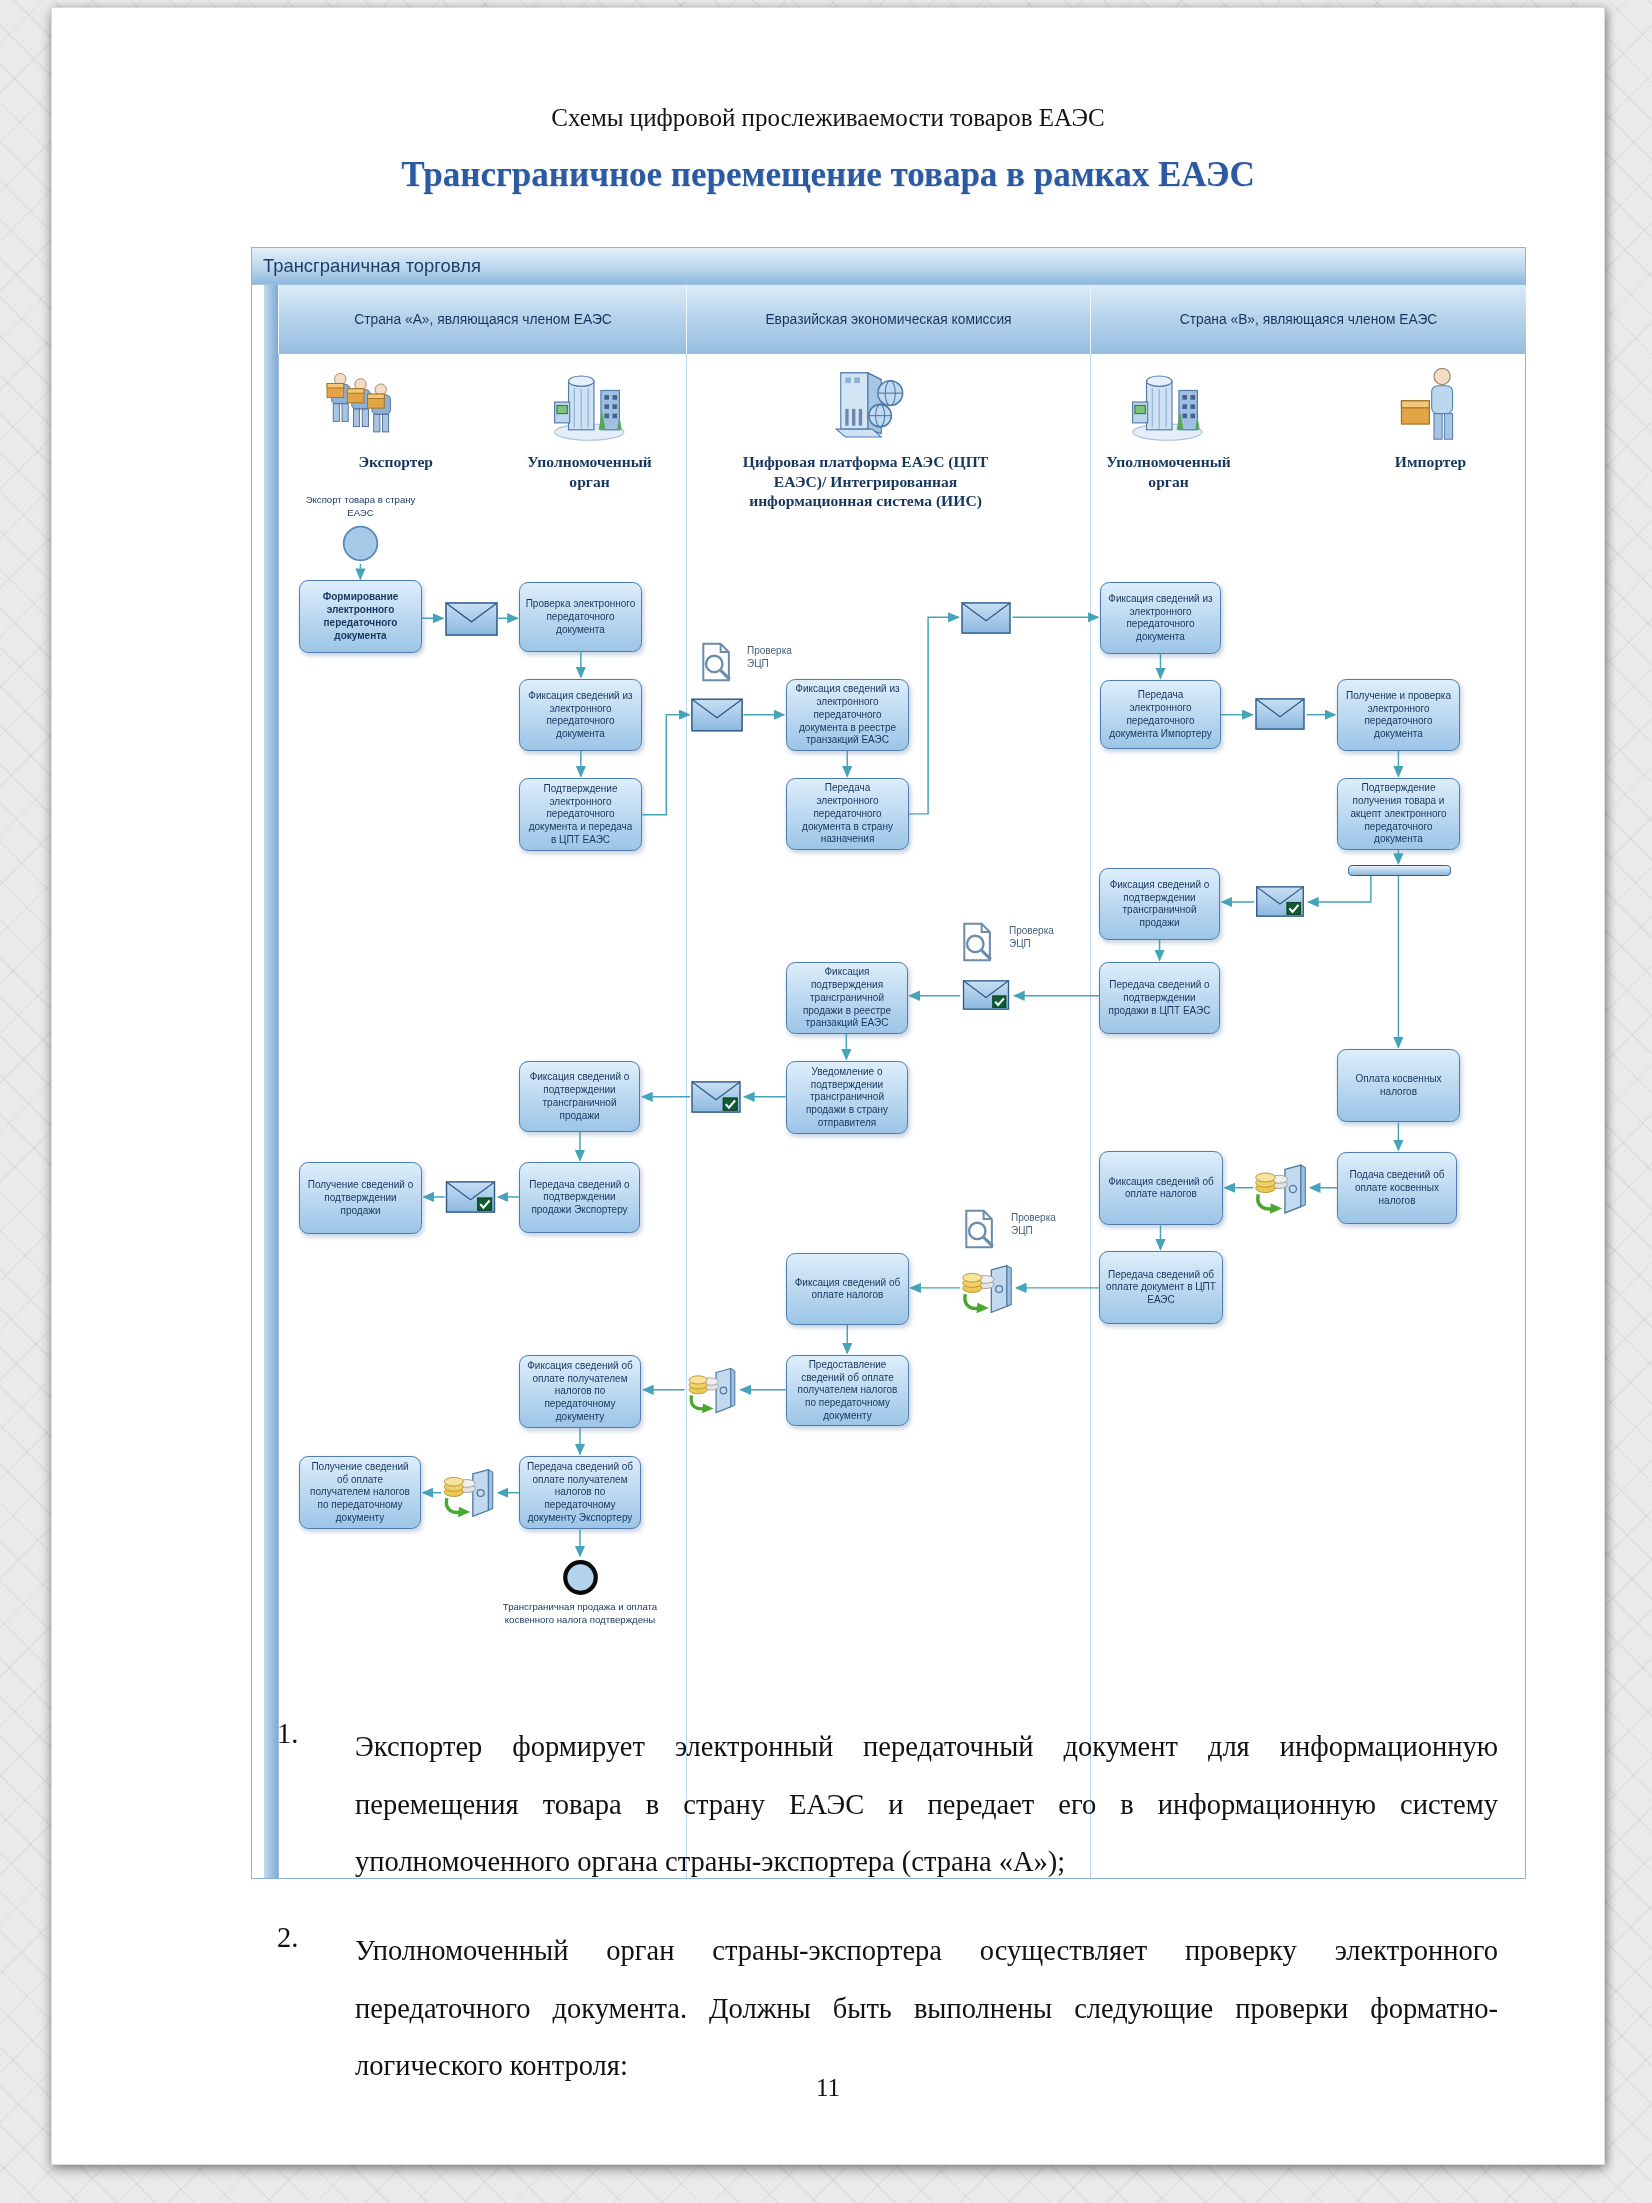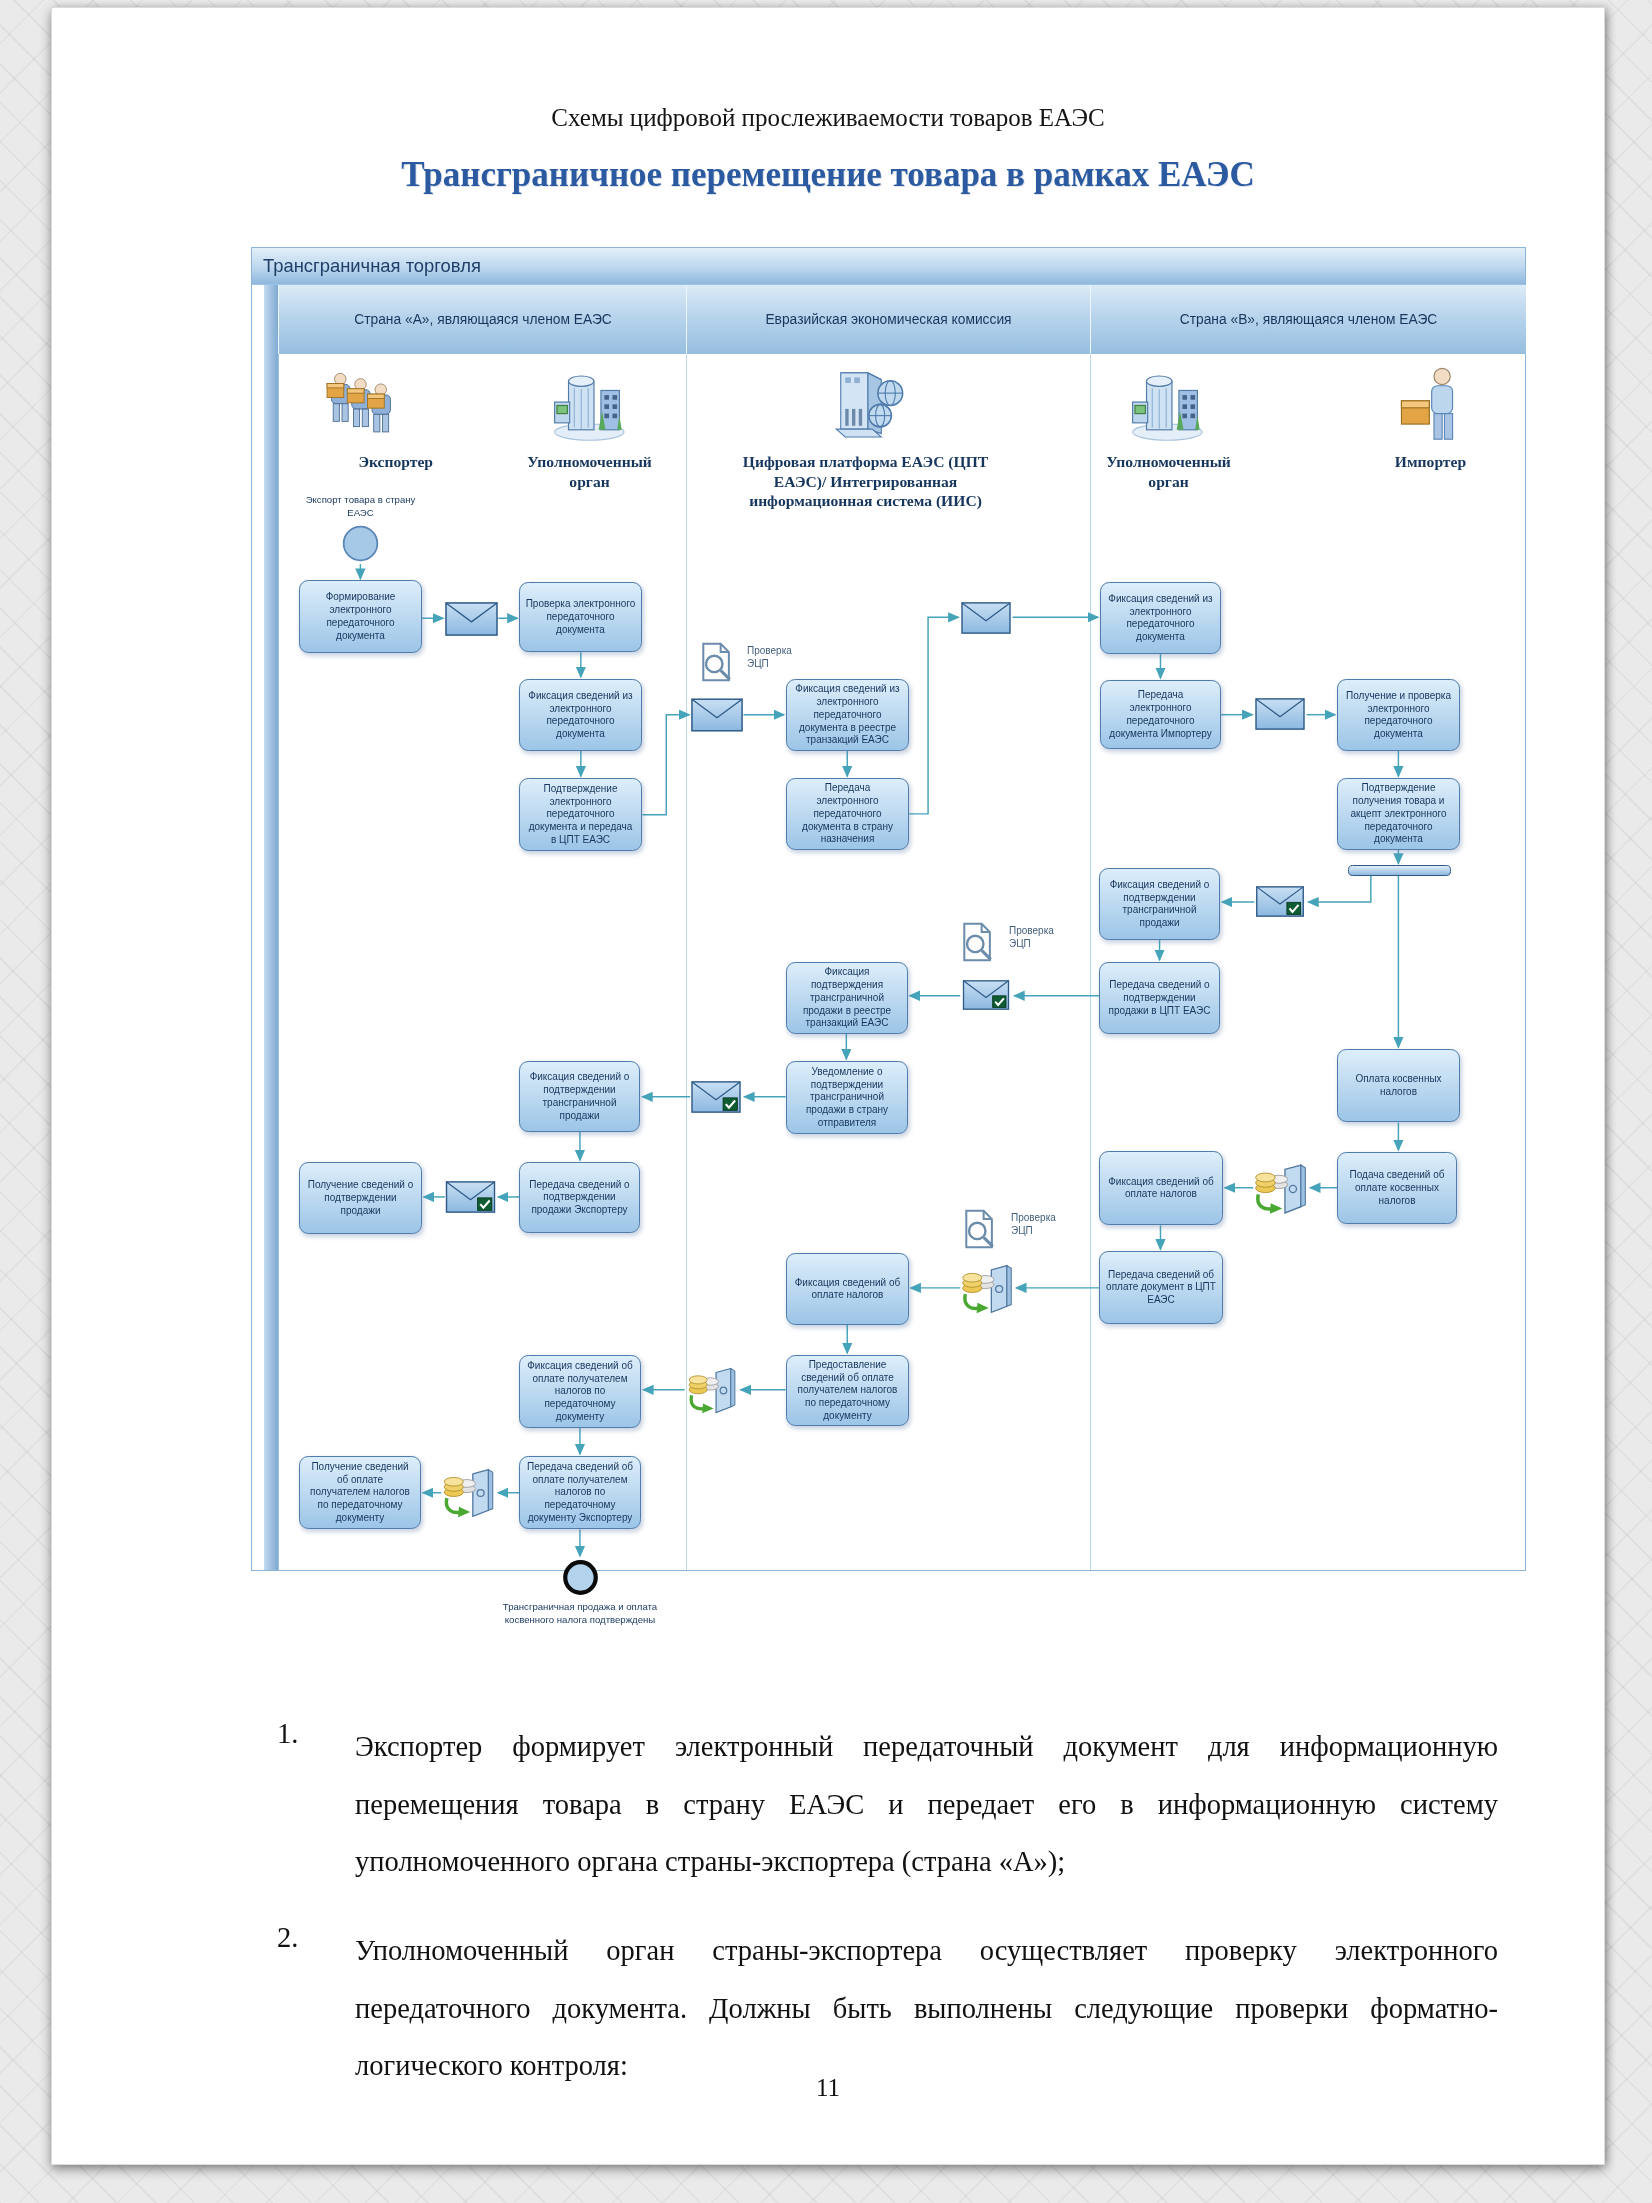--- a/index.html
+++ b/index.html
@@ -14,21 +14,21 @@
   .page{
     position:absolute;left:51px;top:7.3px;width:1552px;height:2156px;
     background:#ffffff;border:0.9px solid #dcdcdc;
     box-shadow:0 4.6px 11px rgba(0,0,0,.38), 2.8px 0 7.3px rgba(0,0,0,.18);
   }
   .doc-header{position:absolute;top:96px;left:0;width:100%;text-align:center;
     font-size:25px;color:#141414;}
   .doc-title{position:absolute;top:147px;left:0;width:100%;text-align:center;
     font-size:35px;font-weight:bold;color:#2b5aa0;text-shadow:0.9px 0.9px 0 rgba(120,140,180,.25);}
   
-  .diagram{position:absolute;left:199px;top:239px;width:1275px;height:1324px;
+  .diagram{position:absolute;left:199px;top:239px;width:1275px;height:1632px;
     border:0.9px solid #8ab4d8;background:#fff;box-sizing:border-box;padding-left:8px;}
   .pool-band{position:absolute;left:0;top:0;width:100%;height:37px;box-sizing:border-box;
     background:linear-gradient(180deg,#e3eff9 0%,#bcd7ee 55%,#8fb8dd 100%);
     border-bottom:0.9px solid #9dc3e6;color:#1f3f68;
     font:18.4px "Liberation Sans",sans-serif;line-height:35px;padding-left:11px;}
   .pool-strip{position:absolute;left:12px;top:37px;width:13.8px;bottom:0;
     background:linear-gradient(90deg,#c3dbf0,#7fa9d2);border-right:0.9px solid #9dc3e6;}
   .lane-head{position:absolute;top:37px;height:69px;display:flex;align-items:center;justify-content:center;
     background:linear-gradient(180deg,#dcebf7 0%,#b8d4ec 45%,#96bedf 100%);
     color:#17365d;font:13.8px "Liberation Sans",sans-serif;box-sizing:border-box;
@@ -212,21 +212,21 @@
   <rect x="4" y="30" width="24" height="6" fill="#f3c87e" stroke="#9c701f"></rect>
         </svg></div>
       <div class="actor-label" style="left: 1114px; top: 204px; width: 129px;">Импортер</div>
       <div class="icon-node" style="left: 89px; top: 276px; width: 39px; height: 39px;"><svg viewBox="0 0 44 44" width="100%" height="100%">
    <circle cx="22" cy="22" r="19" fill="#a6c9e8" stroke="#5b87b8" stroke-width="2"></circle>
         </svg></div>
       <div class="icon-node" style="left: 309px; top: 1310px; width: 39px; height: 39px;"><svg viewBox="0 0 46 46" width="100%" height="100%">
    <circle cx="23" cy="23" r="18" fill="#b3d2ec" stroke="#0a0a0a" stroke-width="5"></circle>
         </svg></div>
       <div class="small-label" style="left: 236px; top: 1353px; width: 184px;">Трансграничная продажа и оплата косвенного налога подтверждены</div>
-      <div class="box" style="left: 47px; top: 332px; width: 123px; height: 73px;">Формирование электронного передаточного документа</div>
+      <div class="box" style="left: 47px; top: 332px; width: 123px; height: 73px; font-weight: bold;">Формирование электронного передаточного документа</div>
       <div class="box" style="left: 267px; top: 334px; width: 123px; height: 70px;">Проверка электронного передаточного документа</div>
       <div class="box" style="left: 267px; top: 431px; width: 123px; height: 72px;">Фиксация сведений из электронного передаточного документа</div>
       <div class="box" style="left: 267px; top: 530px; width: 123px; height: 73px;">Подтверждение электронного передаточного документа и передача в ЦПТ ЕАЭС</div>
       <div class="box" style="left: 534px; top: 431px; width: 123px; height: 72px;">Фиксация сведений из электронного передаточного документа в реестре транзакций ЕАЭС</div>
       <div class="box" style="left: 534px; top: 530px; width: 123px; height: 72px;">Передача электронного передаточного документа в страну назначения</div>
       <div class="box" style="left: 848px; top: 334px; width: 121px; height: 72px;">Фиксация сведений из электронного передаточного документа</div>
       <div class="box" style="left: 848px; top: 432px; width: 121px; height: 69px;">Передача электронного передаточного документа Импортеру</div>
       <div class="box" style="left: 1085px; top: 431px; width: 123px; height: 72px;">Получение и проверка электронного передаточного документа</div>
       <div class="box" style="left: 1085px; top: 530px; width: 123px; height: 72px;">Подтверждение получения товара и акцепт электронного передаточного документа</div>
       <div class="box" style="left: 847px; top: 620px; width: 121px; height: 72px;">Фиксация сведений о подтверждении трансграничной продажи</div>

